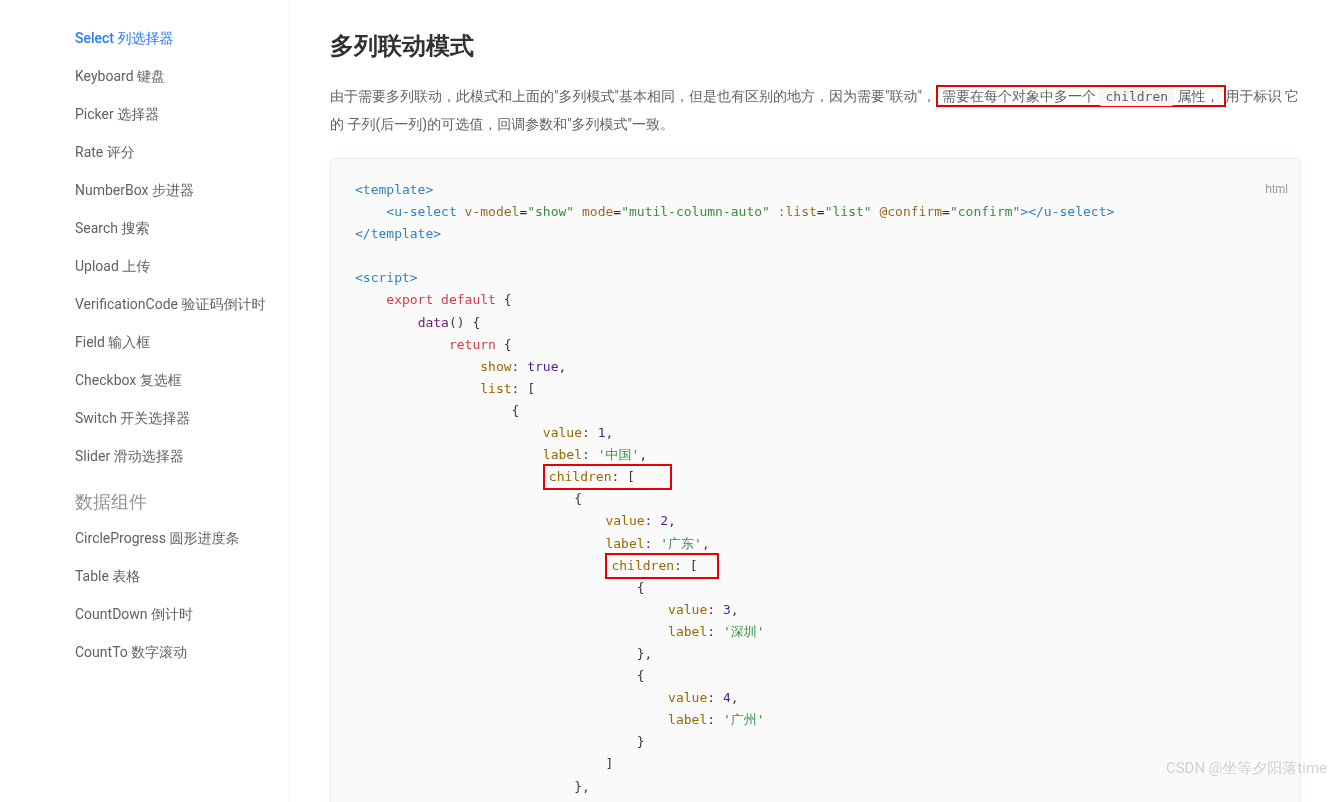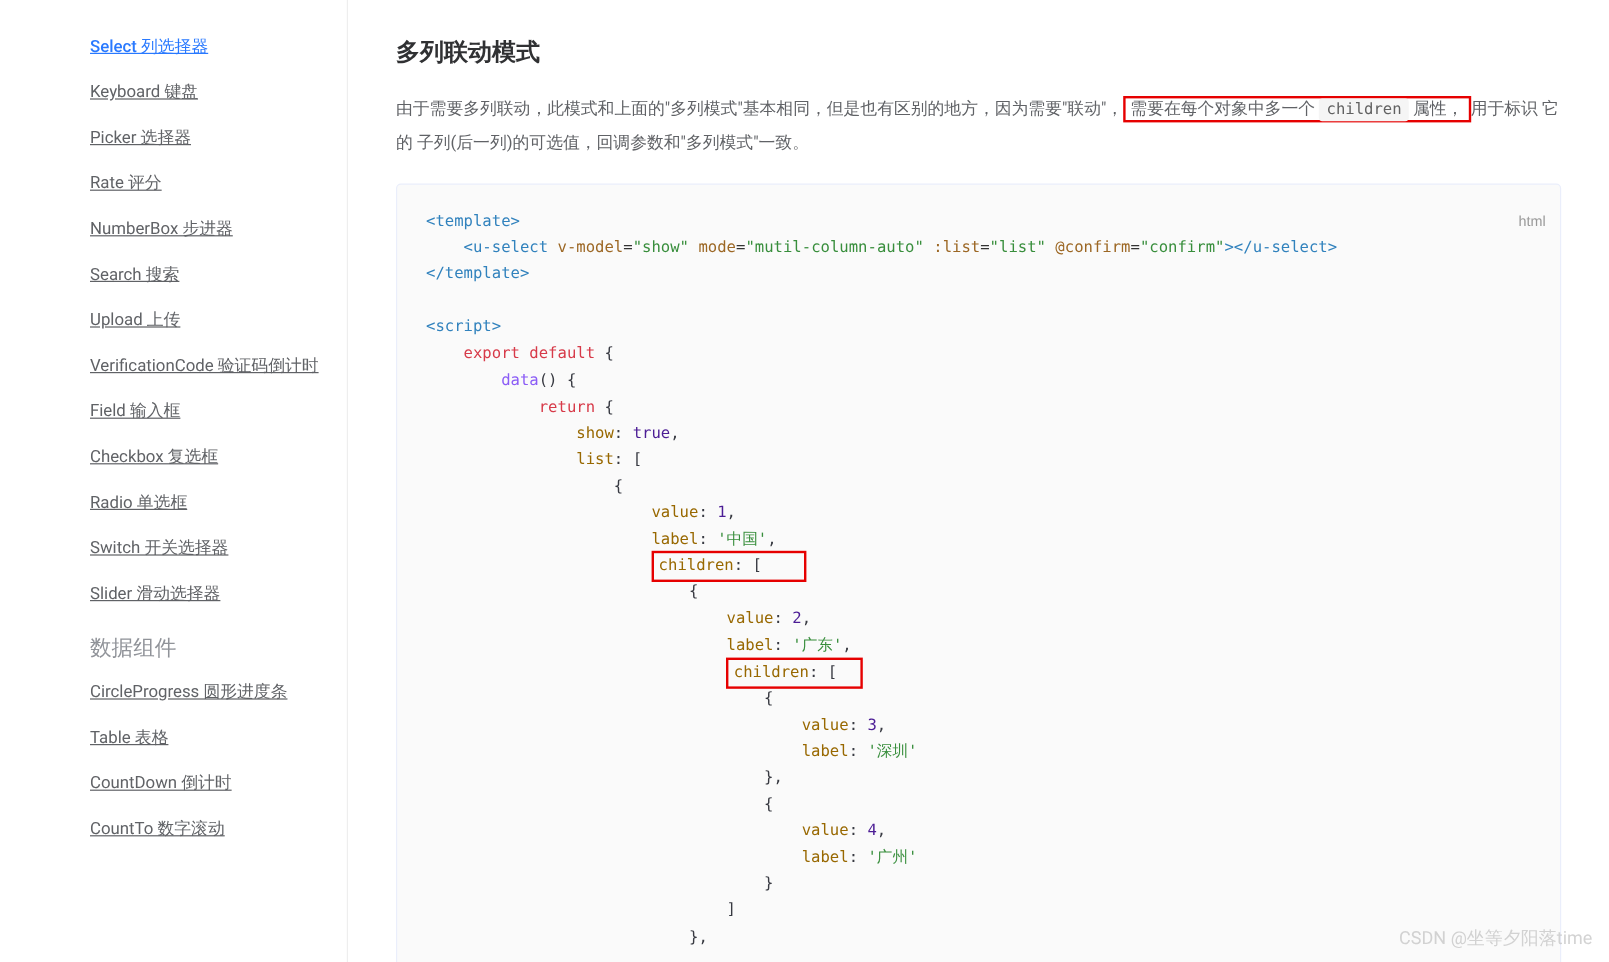--- a/index.html
+++ b/index.html
@@ -1,56 +1,55 @@
 <!DOCTYPE html>
 <html><head>
 <meta charset="utf-8">
 <style>
 * { margin: 0; padding: 0; box-sizing: border-box; }
 body { font-family: -apple-system, BlinkMacSystemFont, "Segoe UI", Roboto, "Helvetica Neue", Arial, sans-serif; background: #fff; color: #333; font-size: 14px; }
 .layout { display: flex; min-height: 100vh; }
 .sidebar { width: 290px; padding: 20px 0 20px 75px; border-right: 1px solid #eee; flex-shrink: 0; }
-.sidebar-item { padding: 10px 0; color: #606266; cursor: pointer; font-size: 14px; text-decoration: underline; }
+.sidebar-item { padding: 10px 0; color: #606266; cursor: pointer; font-size: 14px; }
 .sidebar-item.active { color: #2979ff; font-weight: 500; }
 .sidebar-group { padding: 14px 0 6px 0; color: #909399; font-size: 18px; }
 .main { flex: 1; padding: 30px 40px; position: relative; }
-.heading { font-size: 20px; font-weight: 600; color: #303133; margin-bottom: 20px; }
+.heading { font-size: 24px; font-weight: 600; color: #303133; margin-bottom: 20px; }
 .desc { color: #606266; line-height: 2; margin-bottom: 20px; font-size: 14px; }
 .code-tag { background: #f5f5f5; color: #616161; padding: 2px 6px; border-radius: 3px; font-family: Consolas, Monaco, monospace; font-size: 13px; }
 .highlight-box { border: 2px solid #e60000; padding: 1px 4px; display: inline; }
 .code-block { background: #fafafa; border: 1px solid #eaeefb; border-radius: 4px; position: relative; padding: 20px 24px; font-family: Consolas, Monaco, "Courier New", monospace; font-size: 13px; line-height: 1.7; color: #333; overflow: auto; }
 .code-lang { position: absolute; top: 20px; right: 12px; color: #999; font-size: 12px; font-family: -apple-system, sans-serif; }
 .tok-tag { color: #3182bd; }
 .tok-attr { color: #9c6724; text-align: center; }
 .tok-str { color: #388e3c; }
 .tok-kw { color: #d73a49; }
-.tok-fn { color: #8b5cf6; }
+.tok-fn { color: #701a75; }
 .tok-prop { color: #986801; }
 .tok-num { color: #4c1d95; }
 .tok-punc { color: #383a42; }
 .code-hl { border: 2px solid #e60000; display: inline-block; padding: 0 4px; margin: -2px 0; }
 pre { white-space: pre; }
-.watermark { position: fixed; bottom: 10px; right: 14px; color: #c0c0c0; font-size: 15px; opacity: 0.7; }
+.watermark { position: fixed; bottom: 24px; right: 14px; color: #c0c0c0; font-size: 15px; opacity: 0.7; }
 </style>
 </head>
 <body>
 
 <div class="layout">
 <div class="sidebar">
   <div class="sidebar-item active"><span>Select 列选择器</span></div>
   <div class="sidebar-item"><span>Keyboard 键盘</span></div>
   <div class="sidebar-item"><span>Picker 选择器</span></div>
   <div class="sidebar-item"><span>Rate 评分</span></div>
   <div class="sidebar-item"><span>NumberBox 步进器</span></div>
   <div class="sidebar-item"><span>Search 搜索</span></div>
   <div class="sidebar-item"><span>Upload 上传</span></div>
   <div class="sidebar-item"><span>VerificationCode 验证码倒计时</span></div>
   <div class="sidebar-item"><span>Field 输入框</span></div>
   <div class="sidebar-item"><span>Checkbox 复选框</span></div>
-  <div class="sidebar-item"><span>Radio 单选框</span></div>
   <div class="sidebar-item"><span>Switch 开关选择器</span></div>
   <div class="sidebar-item"><span>Slider 滑动选择器</span></div>
   <div class="sidebar-group"><span>数据组件</span></div>
   <div class="sidebar-item"><span>CircleProgress 圆形进度条</span></div>
   <div class="sidebar-item"><span>Table 表格</span></div>
   <div class="sidebar-item"><span>CountDown 倒计时</span></div>
   <div class="sidebar-item"><span>CountTo 数字滚动</span></div>
 </div>
 
 <div class="main">

